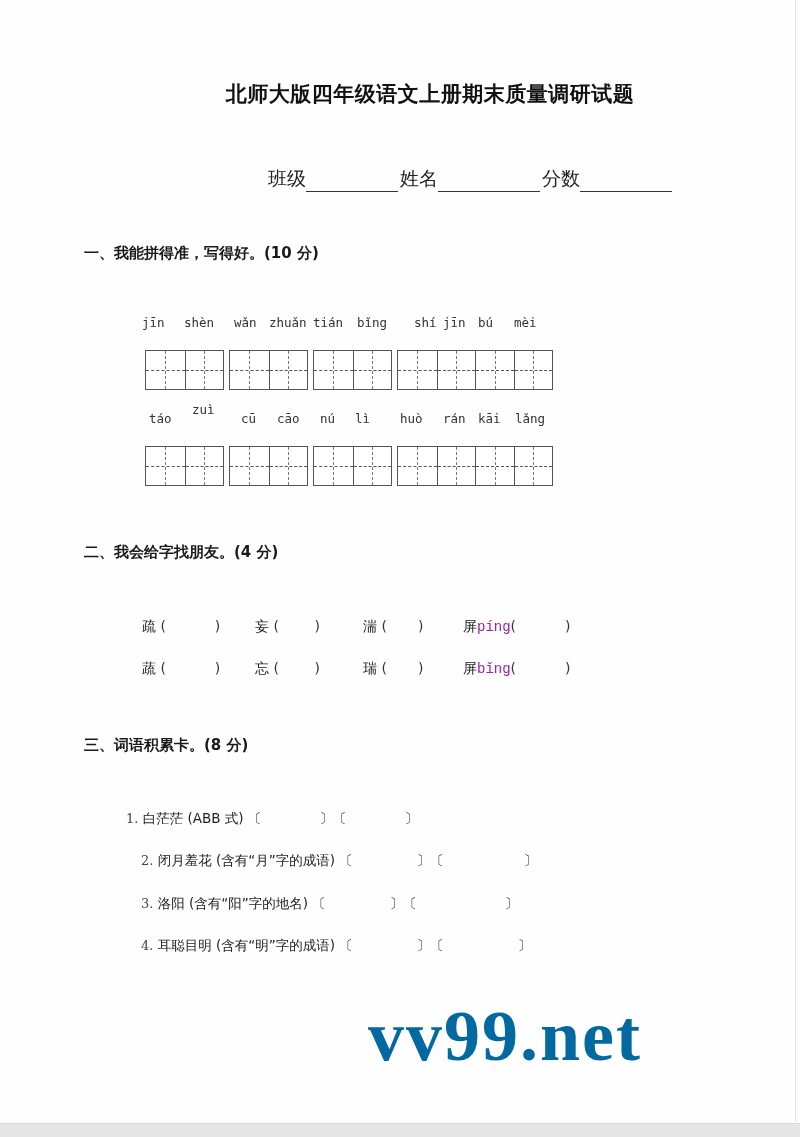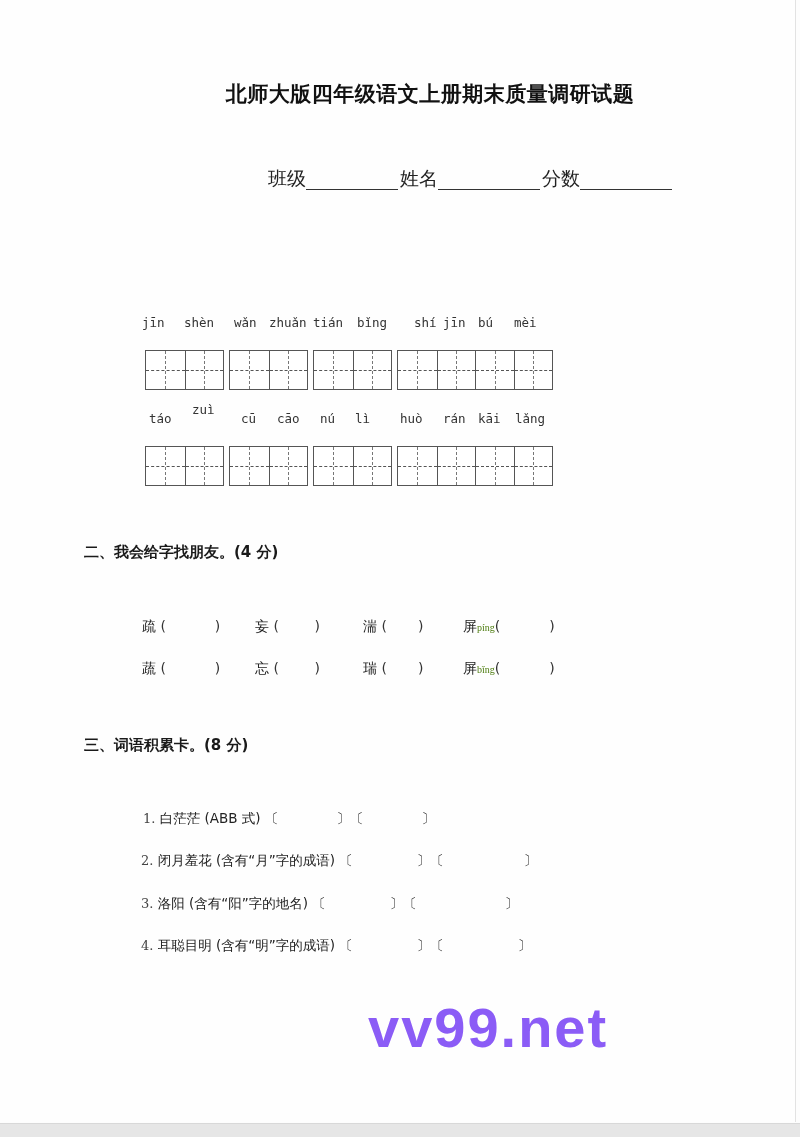--- a/index.html
+++ b/index.html
@@ -16,65 +16,66 @@
   }
   .bottom-bar {
     position: absolute; left: 0; top: 1123px; width: 800px; height: 14px;
     background: #e6e6e6; border-top: 1px solid #d8d8d8;
   }
   .abs { position: absolute; white-space: nowrap; }
   .title {
     left: 0; width: 860px; top: 80px; text-align: center;
     font-size: 21px; font-weight: bold; color: #111; letter-spacing: 0.5px;
   }
-  .info-row { left: 268px; top: 166px; font-size: 19px; color: #222; display: flex; align-items: center; }
+  .info-row { left: 268px; top: 166px; font-size: 19px; color: #222; display: flex; align-items: flex-end; }
   .info-row .blank { display: inline-block; border-bottom: 1px solid #333; height: 20px; margin-right: 2px; }
   .section-head { left: 84px; font-size: 15px; font-weight: bold; color: #1a1a1a; }
   .pinyin {
     font-family: "DejaVu Sans Mono", "Liberation Mono", monospace;
     font-size: 12.5px; color: #333;
   }
   .grid-group { position: absolute; display: flex; border: 1.5px solid #555; box-sizing: border-box; background: #fff; }
   .cell { position: relative; width: 38.5px; height: 38px; box-sizing: border-box; }
   .cell + .cell { border-left: 1.5px solid #555; }
   .cell::before {
     content: ""; position: absolute; left: 0; right: 0; top: 50%;
     border-top: 1.5px dashed #555;
   }
   .cell::after {
     content: ""; position: absolute; top: 0; bottom: 0; left: 50%;
     border-left: 1.5px dashed #777;
   }
   .friend-item { font-size: 14px; color: #222; }
   .friend-item .paren { color: #333; }
-  .friend-item .py { font-family: Liberation Serif, serif; font-size: 10px; color: #4d7c0f; }
+  .friend-item .py { font-family: Liberation Mono, monospace; font-size: 14px; color: #a21caf; }
   .q-item { font-size: 13.5px; color: #222; }
   .q-item .num { font-family: "DejaVu Serif", "Liberation Serif", serif; color: #444; font-size: 13px; }
   .q-item .bracket { color: #222; }
   .watermark {
-    left: 368px; top: 995px; font-size: 56px; font-weight: bold;
-    color: #8b5cf6; letter-spacing: 2px; font-family: Liberation Sans, sans-serif;
+    left: 368px; top: 995px; font-size: 72px; font-weight: bold;
+    color: #0369a1; letter-spacing: 2px; font-family: Liberation Serif, serif;
   }
 </style>
 </head>
 <body>
 
 <div class="page">
 
   <div class="abs title">北师大版四年级语文上册期末质量调研试题</div>
 
   <div class="abs info-row">
     <span>班级</span>
     <span class="blank" style="width:92px"></span>
     <span>姓名</span>
     <span class="blank" style="width:102px"></span>
     <span>分数</span>
     <span class="blank" style="width:92px"></span>
   </div>
 
+  <div class="abs section-head" style="top:244px">一、我能拼得准，写得好。(10 分)</div>
 
   <div>
     <span class="abs pinyin" style="left:142px;top:315px">jīn</span>
     <span class="abs pinyin" style="left:184px;top:315px">shèn</span>
     <span class="abs pinyin" style="left:234px;top:315px">wǎn</span>
     <span class="abs pinyin" style="left:269px;top:315px">zhuǎn</span>
     <span class="abs pinyin" style="left:313px;top:315px">tián</span>
     <span class="abs pinyin" style="left:357px;top:315px">bǐng</span>
     <span class="abs pinyin" style="left:414px;top:315px">shí</span>
     <span class="abs pinyin" style="left:443px;top:315px">jīn</span>
@@ -164,21 +165,21 @@
     <div class="abs friend-item" style="left:363px;top:660px">
       <span>瑞</span><span class="paren"> (&nbsp;&nbsp;&nbsp;&nbsp;&nbsp;&nbsp;&nbsp;)</span>
     </div>
     <div class="abs friend-item" style="left:463px;top:660px">
       <span>屏</span><span class="py">bǐng</span><span class="paren">(&nbsp;&nbsp;&nbsp;&nbsp;&nbsp;&nbsp;&nbsp;&nbsp;&nbsp;&nbsp;&nbsp;)</span>
     </div>
   </div>
 
   <div class="abs section-head" style="top:736px">三、词语积累卡。(8 分)</div>
 
-  <div class="abs q-item" style="left:143px;top:810px">
+  <div class="abs q-item" style="left:126px;top:810px">
     <span class="num">1.</span>
     <span>白茫茫 (ABB 式)</span>
     <span class="bracket">〔<span style="display:inline-block;width:58px"></span>〕</span><span class="bracket">〔<span style="display:inline-block;width:58px"></span>〕</span>
   </div>
 
   <div class="abs q-item" style="left:141px;top:852px">
     <span class="num">2.</span>
     <span>闭月羞花 (含有“月”字的成语)</span>
     <span class="bracket">〔<span style="display:inline-block;width:64px"></span>〕</span><span class="bracket">〔<span style="display:inline-block;width:80px"></span>〕</span>
   </div>

